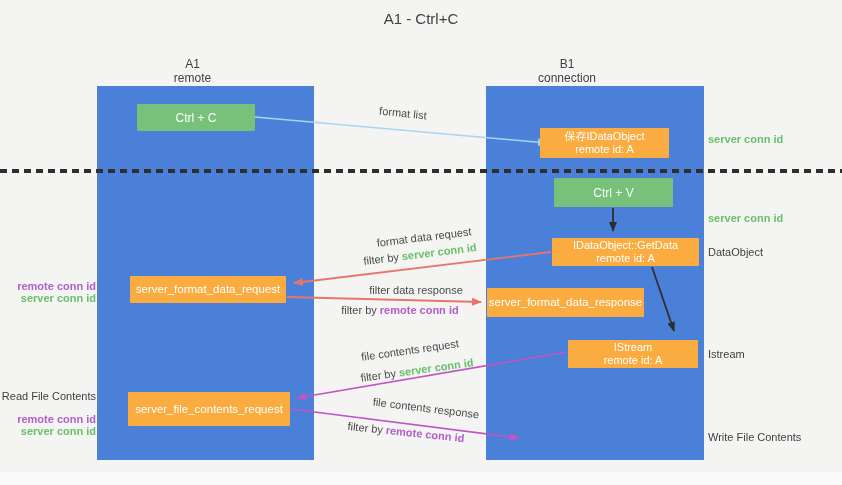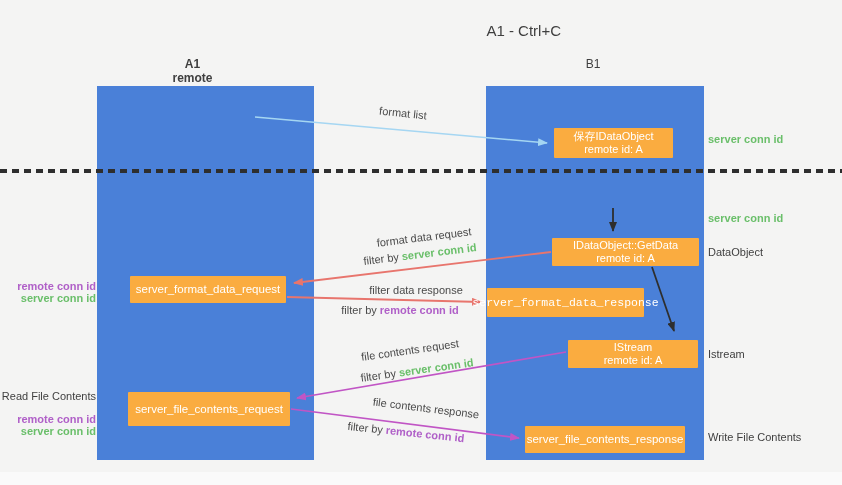--- a/index.html
+++ b/index.html
@@ -5,44 +5,44 @@
   :root{
     --column-blue:#4a80d8; --box-green:#77c17a; --box-orange:#faac40;
     --arrow-lightblue:#a5d6f2; --arrow-red:#e8756d; --arrow-magenta:#c155c5;
     --text-green:#6abf6a; --text-purple:#b060c8; --text-dark:#3f3f3f; --bg:#f4f4f3;
   }
   html,body{margin:0;padding:0;}
   body{background:#e9e9e9;font-family:"Liberation Sans",sans-serif;}
   .canvas{position:relative;width:842px;height:485px;background:var(--bg);overflow:hidden;}
   .bottom-strip{position:absolute;left:0;top:472px;width:842px;height:13px;background:#fafafa;}
 
-  .title{position:absolute;left:281px;top:9px;width:280px;text-align:right;
-         font-size:15px;line-height:20px;color:var(--text-dark);margin-top:12px;}
+  .title{position:absolute;left:281px;top:9px;width:280px;text-align:center;
+         font-size:15px;line-height:20px;color:var(--text-dark);}
 
   .col-header{position:absolute;text-align:center;font-size:12px;line-height:14px;color:var(--text-dark);}
-  .col-header.left{left:84px;top:57px;width:217px;font-weight:bold;}
-  .col-header.right{left:484px;top:57px;width:218px;}
+  .col-header.left{left:84px;top:57px;width:217px;}
+  .col-header.right{left:458px;top:57px;width:218px;}
 
   .column{position:absolute;top:86px;height:374px;background:var(--column-blue);}
   .column.left{left:97px;width:217px;}
   .column.right{left:486px;width:218px;}
 
   .divider{position:absolute;left:0;top:169px;width:842px;height:4px;
            background:repeating-linear-gradient(90deg,#2e2e2e 0 7px,transparent 7px 12px);}
 
   .node{position:absolute;display:flex;flex-direction:column;justify-content:center;align-items:center;
         color:#fff;text-align:center;border-radius:1px;}
   .node.green{background:var(--box-green);font-size:12px;}
   .node.orange{background:var(--box-orange);font-size:11px;line-height:13px;}
   #ctrl-c{left:137px;top:104px;width:118px;height:27px;}
-  #save-dataobject{left:554px;top:128px;width:119px;height:30px;}
+  #save-dataobject{left:540px;top:128px;width:129px;height:30px;}
   #ctrl-v{left:554px;top:178px;width:119px;height:29px;}
   #getdata{left:552px;top:238px;width:147px;height:28px;}
   #format-request{left:130px;top:276px;width:156px;height:27px;font-size:11.5px;}
-  #format-response{left:487px;top:288px;width:157px;height:29px;font-size:11.5px;font-family:Liberation Mono, monospace;}
+  #format-response{left:487px;top:288px;width:157px;height:29px;font-size:11.5px;}
   #istream{left:568px;top:340px;width:130px;height:28px;}
   #file-request{left:128px;top:392px;width:162px;height:34px;font-size:11.5px;}
   #file-response{left:525px;top:426px;width:160px;height:27px;font-size:11.5px;}
 
   .ann{position:absolute;font-size:11px;line-height:13px;color:var(--text-dark);white-space:nowrap;}
   .ann.green{color:var(--text-green);font-weight:bold;}
   .ann.purple{color:var(--text-purple);font-weight:bold;}
   .ann.rs{left:708px;}
   .ann.ls{left:0;width:96px;text-align:right;white-space:normal;}
   #ann-server-conn-1{top:133px;}
@@ -86,20 +86,21 @@
   <div class="title">
     <div>A1 - Ctrl+C</div>
   </div>
 
   <div class="col-header left">
     <div>A1</div>
     <div>remote</div>
   </div>
   <div class="col-header right">
     <div>B1</div>
+    <div>connection</div>
   </div>
 
   <div class="column left"></div>
   <div class="column right"></div>
 
   <div class="divider"></div>
 
   <svg class="arrows" width="842" height="485" viewBox="0 0 842 485">
     <defs>
       <marker id="mk-lb" markerUnits="userSpaceOnUse" markerWidth="10" markerHeight="8" refX="9" refY="4" orient="auto">
@@ -117,43 +118,46 @@
     </defs>
     <line class="st-lb" x1="255" y1="117" x2="547" y2="143" marker-end="url(#mk-lb)"></line>
     <line class="st-bk" x1="613" y1="208" x2="613" y2="231" marker-end="url(#mk-bk)"></line>
     <line class="st-bk" x1="652" y1="267" x2="674" y2="331" marker-end="url(#mk-bk)"></line>
     <line class="st-rd" x1="551" y1="252" x2="294" y2="283" marker-end="url(#mk-rd)"></line>
     <line class="st-rd" x1="287" y1="297" x2="481" y2="302" marker-end="url(#mk-rd)"></line>
     <line class="st-mg" x1="566" y1="352" x2="297" y2="398" marker-end="url(#mk-mg)"></line>
     <line class="st-mg" x1="291" y1="409" x2="519" y2="438" marker-end="url(#mk-mg)"></line>
   </svg>
 
+  <div class="node green" id="ctrl-c">
+    <span>Ctrl + C</span>
+  </div>
   <div class="node orange" id="save-dataobject">
     <span>保存IDataObject</span>
     <span>remote id: A</span>
+  </div>
+  <div class="node green" id="ctrl-v">
+    <span>Ctrl + V</span>
   </div>
   <div class="node orange" id="getdata">
     <span>IDataObject::GetData</span>
     <span>remote id: A</span>
   </div>
   <div class="node orange" id="format-request">
     <span>server_format_data_request</span>
   </div>
   <div class="node orange" id="format-response">
     <span>server_format_data_response</span>
   </div>
   <div class="node orange" id="istream">
     <span>IStream</span>
     <span>remote id: A</span>
   </div>
   <div class="node orange" id="file-request">
     <span>server_file_contents_request</span>
-  </div>
-  <div class="node orange" id="file-response">
-    <span>server_file_contents_response</span>
   </div>
 
   <div class="ann green rs" id="ann-server-conn-1">server conn id</div>
   <div class="ann green rs" id="ann-server-conn-2">server conn id</div>
   <div class="ann rs" id="ann-dataobject">DataObject</div>
   <div class="ann rs" id="ann-istream">Istream</div>
   <div class="ann rs" id="ann-write-file">Write File Contents</div>
 
   <div class="ann purple ls" id="ann-remote-conn-1">remote conn id</div>
   <div class="ann green ls" id="ann-server-conn-3">server conn id</div>

